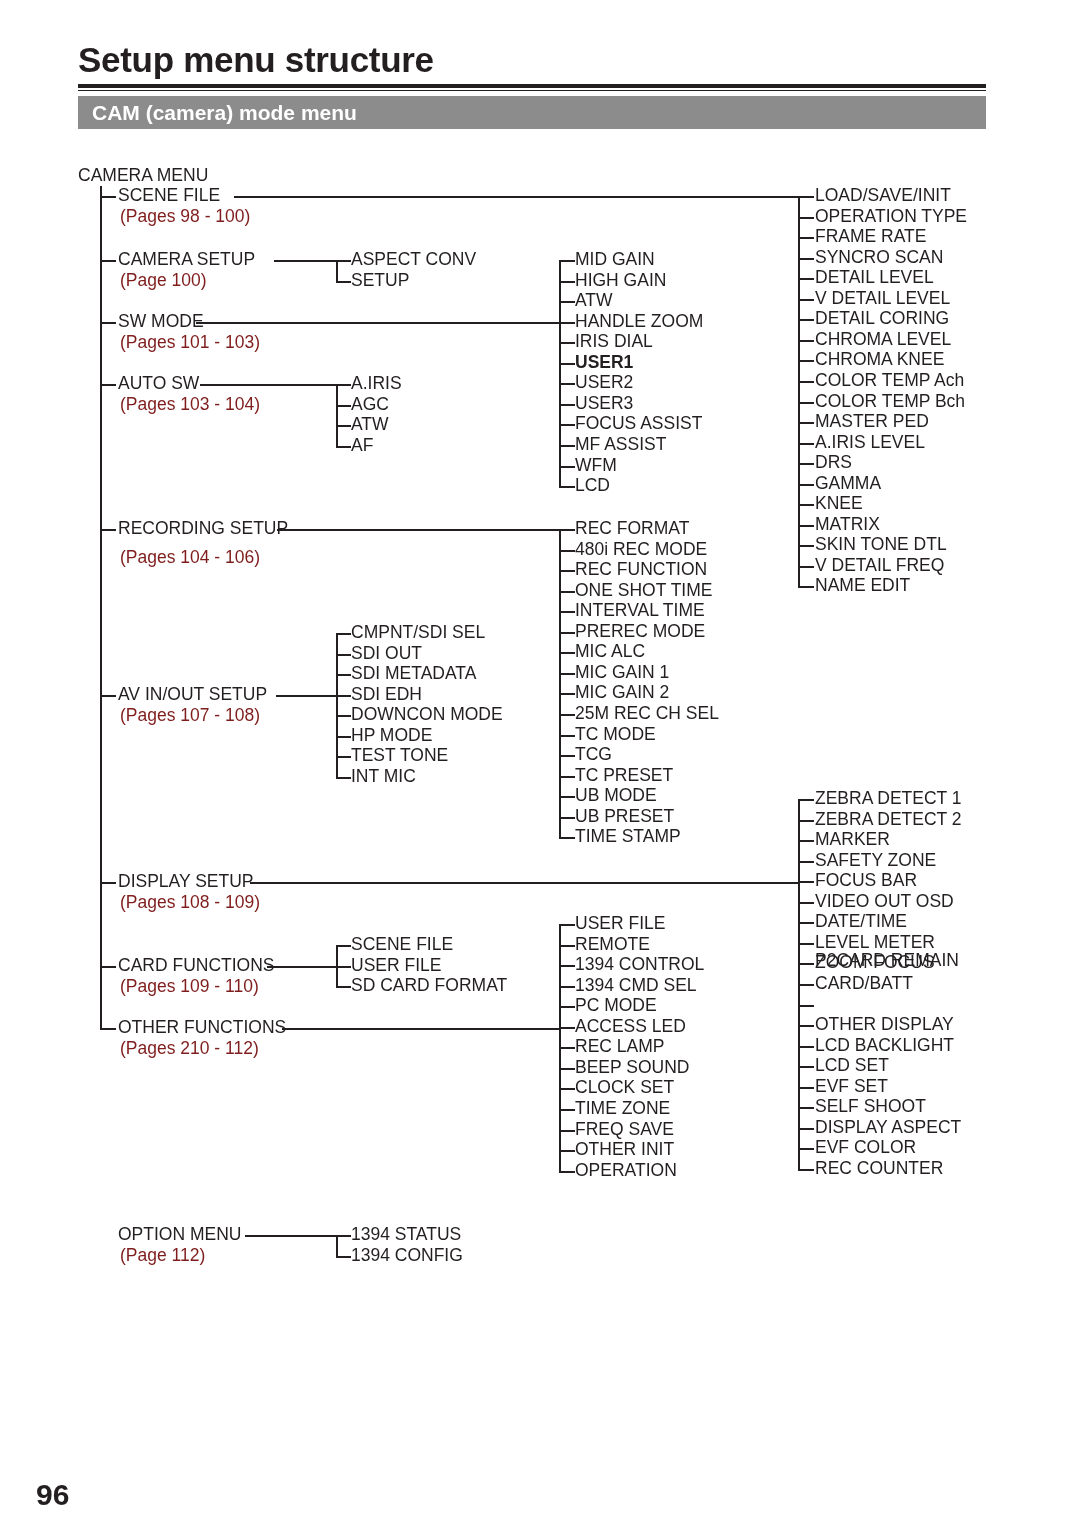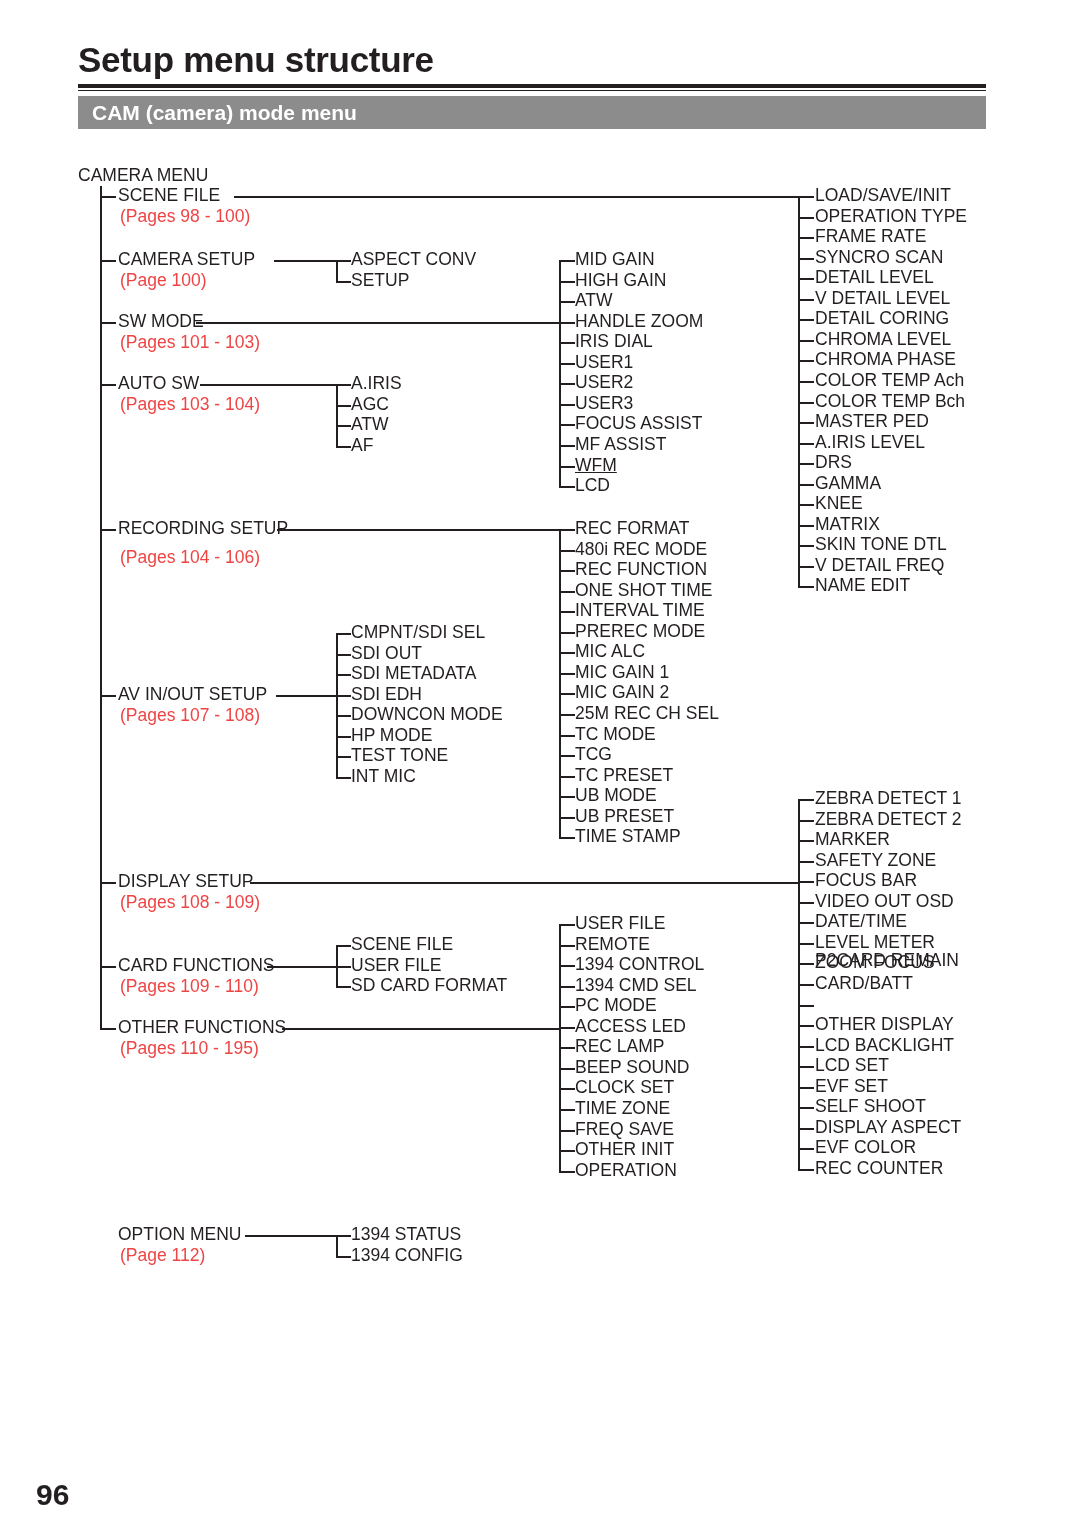--- a/index.html
+++ b/index.html
@@ -31,21 +31,21 @@
     font-size:21px;font-weight:bold;color:#ffffff;white-space:nowrap;
   }
 
   
   .node{
     position:absolute;font-size:17.5px;line-height:17.5px;
     color:#231f20;white-space:nowrap;
   }
   .page-ref{
     position:absolute;font-size:17.5px;line-height:17.5px;
-    color:#ef4444;white-space:nowrap;
+    color:#7f1d1d;white-space:nowrap;
   }
 
   
   .vline{position:absolute;width:2px;background:#231f20;}
   .hline{position:absolute;height:2px;background:#231f20;}
 
   
   .folio{
     position:absolute;left:36px;top:1478px;
     font-size:30px;font-weight:bold;color:#231f20;
@@ -84,40 +84,40 @@
       <div class="node" style="left: 118px; top: 686px;">AV IN/OUT SETUP</div>
       <div class="page-ref" style="left: 120px; top: 707px;">(Pages 107 - 108)</div>
       <div class="hline" style="left: 100px; top: 882px; width: 16px;"></div>
       <div class="node" style="left: 118px; top: 873px;">DISPLAY SETUP</div>
       <div class="page-ref" style="left: 120px; top: 894px;">(Pages 108 - 109)</div>
       <div class="hline" style="left: 100px; top: 966px; width: 16px;"></div>
       <div class="node" style="left: 118px; top: 957px;">CARD FUNCTIONS</div>
       <div class="page-ref" style="left: 120px; top: 978px;">(Pages 109 - 110)</div>
       <div class="hline" style="left: 100px; top: 1028px; width: 16px;"></div>
       <div class="node" style="left: 118px; top: 1019px;">OTHER FUNCTIONS</div>
-      <div class="page-ref" style="left: 120px; top: 1040px;">(Pages 110 - 195)</div>
+      <div class="page-ref" style="left: 120px; top: 1040px;">(Pages 210 - 112)</div>
       <div class="vline" style="left: 798px; top: 196px; height: 392.45px;"></div>
       <div class="hline" style="left: 798px; top: 196px; width: 16px;"></div>
       <div class="node" style="left: 815px; top: 187px;">LOAD/SAVE/INIT</div>
       <div class="hline" style="left: 798px; top: 216.55px; width: 16px;"></div>
       <div class="node" style="left: 815px; top: 207.55px;">OPERATION TYPE</div>
       <div class="hline" style="left: 798px; top: 237.1px; width: 16px;"></div>
       <div class="node" style="left: 815px; top: 228.1px;">FRAME RATE</div>
       <div class="hline" style="left: 798px; top: 257.65px; width: 16px;"></div>
       <div class="node" style="left: 815px; top: 248.65px;">SYNCRO SCAN</div>
       <div class="hline" style="left: 798px; top: 278.2px; width: 16px;"></div>
       <div class="node" style="left: 815px; top: 269.2px;">DETAIL LEVEL</div>
       <div class="hline" style="left: 798px; top: 298.75px; width: 16px;"></div>
       <div class="node" style="left: 815px; top: 289.75px;">V DETAIL LEVEL</div>
       <div class="hline" style="left: 798px; top: 319.3px; width: 16px;"></div>
       <div class="node" style="left: 815px; top: 310.3px;">DETAIL CORING</div>
       <div class="hline" style="left: 798px; top: 339.85px; width: 16px;"></div>
       <div class="node" style="left: 815px; top: 330.85px;">CHROMA LEVEL</div>
       <div class="hline" style="left: 798px; top: 360.4px; width: 16px;"></div>
-      <div class="node" style="left: 815px; top: 351.4px;">CHROMA PHASE</div>
+      <div class="node" style="left: 815px; top: 351.4px;">CHROMA KNEE</div>
       <div class="hline" style="left: 798px; top: 380.95px; width: 16px;"></div>
       <div class="node" style="left: 815px; top: 371.95px;">COLOR TEMP Ach</div>
       <div class="hline" style="left: 798px; top: 401.5px; width: 16px;"></div>
       <div class="node" style="left: 815px; top: 392.5px;">COLOR TEMP Bch</div>
       <div class="hline" style="left: 798px; top: 422.05px; width: 16px;"></div>
       <div class="node" style="left: 815px; top: 413.05px;">MASTER PED</div>
       <div class="hline" style="left: 798px; top: 442.6px; width: 16px;"></div>
       <div class="node" style="left: 815px; top: 433.6px;">A.IRIS LEVEL</div>
       <div class="hline" style="left: 798px; top: 463.15px; width: 16px;"></div>
       <div class="node" style="left: 815px; top: 454.15px;">DRS</div>
@@ -145,31 +145,31 @@
       <div class="node" style="left: 575px; top: 251px;">MID GAIN</div>
       <div class="hline" style="left: 559px; top: 280.55px; width: 16px;"></div>
       <div class="node" style="left: 575px; top: 271.55px;">HIGH GAIN</div>
       <div class="hline" style="left: 559px; top: 301.1px; width: 16px;"></div>
       <div class="node" style="left: 575px; top: 292.1px;">ATW</div>
       <div class="hline" style="left: 559px; top: 321.65px; width: 16px;"></div>
       <div class="node" style="left: 575px; top: 312.65px;">HANDLE ZOOM</div>
       <div class="hline" style="left: 559px; top: 342.2px; width: 16px;"></div>
       <div class="node" style="left: 575px; top: 333.2px;">IRIS DIAL</div>
       <div class="hline" style="left: 559px; top: 362.75px; width: 16px;"></div>
-      <div class="node" style="left: 575px; top: 353.75px;">USER1</div>
+      <div class="node" style="left: 575px; top: 353.75px; font-weight: bold;">USER1</div>
       <div class="hline" style="left: 559px; top: 383.3px; width: 16px;"></div>
       <div class="node" style="left: 575px; top: 374.3px;">USER2</div>
       <div class="hline" style="left: 559px; top: 403.85px; width: 16px;"></div>
       <div class="node" style="left: 575px; top: 394.85px;">USER3</div>
       <div class="hline" style="left: 559px; top: 424.4px; width: 16px;"></div>
       <div class="node" style="left: 575px; top: 415.4px;">FOCUS ASSIST</div>
       <div class="hline" style="left: 559px; top: 444.95px; width: 16px;"></div>
       <div class="node" style="left: 575px; top: 435.95px;">MF ASSIST</div>
       <div class="hline" style="left: 559px; top: 465.5px; width: 16px;"></div>
-      <div class="node" style="left: 575px; top: 456.5px; text-decoration: underline;">WFM</div>
+      <div class="node" style="left: 575px; top: 456.5px;">WFM</div>
       <div class="hline" style="left: 559px; top: 486.05px; width: 16px;"></div>
       <div class="node" style="left: 575px; top: 477.05px;">LCD</div>
       <div class="hline" style="left: 196px; top: 322px; width: 363px;"></div>
       <div class="vline" style="left: 336px; top: 384px; height: 63.65px;"></div>
       <div class="hline" style="left: 336px; top: 384px; width: 15px;"></div>
       <div class="node" style="left: 351px; top: 375px;">A.IRIS</div>
       <div class="hline" style="left: 336px; top: 404.55px; width: 15px;"></div>
       <div class="node" style="left: 351px; top: 395.55px;">AGC</div>
       <div class="hline" style="left: 336px; top: 425.1px; width: 15px;"></div>
       <div class="node" style="left: 351px; top: 416.1px;">ATW</div>

